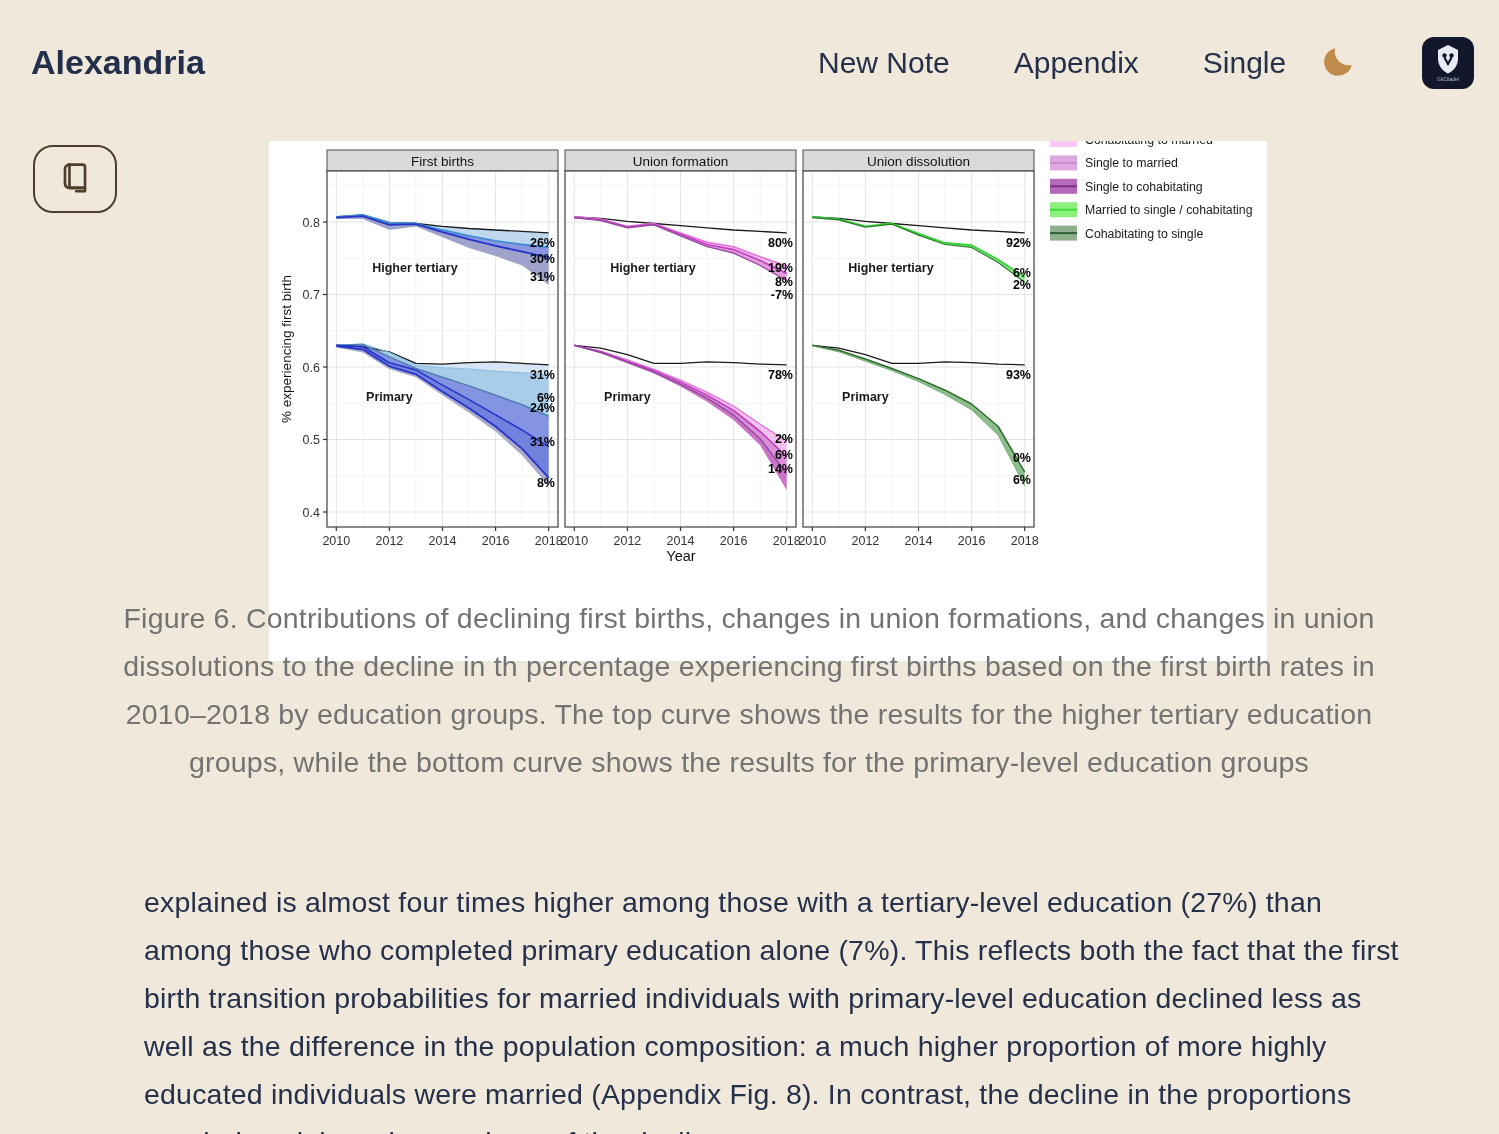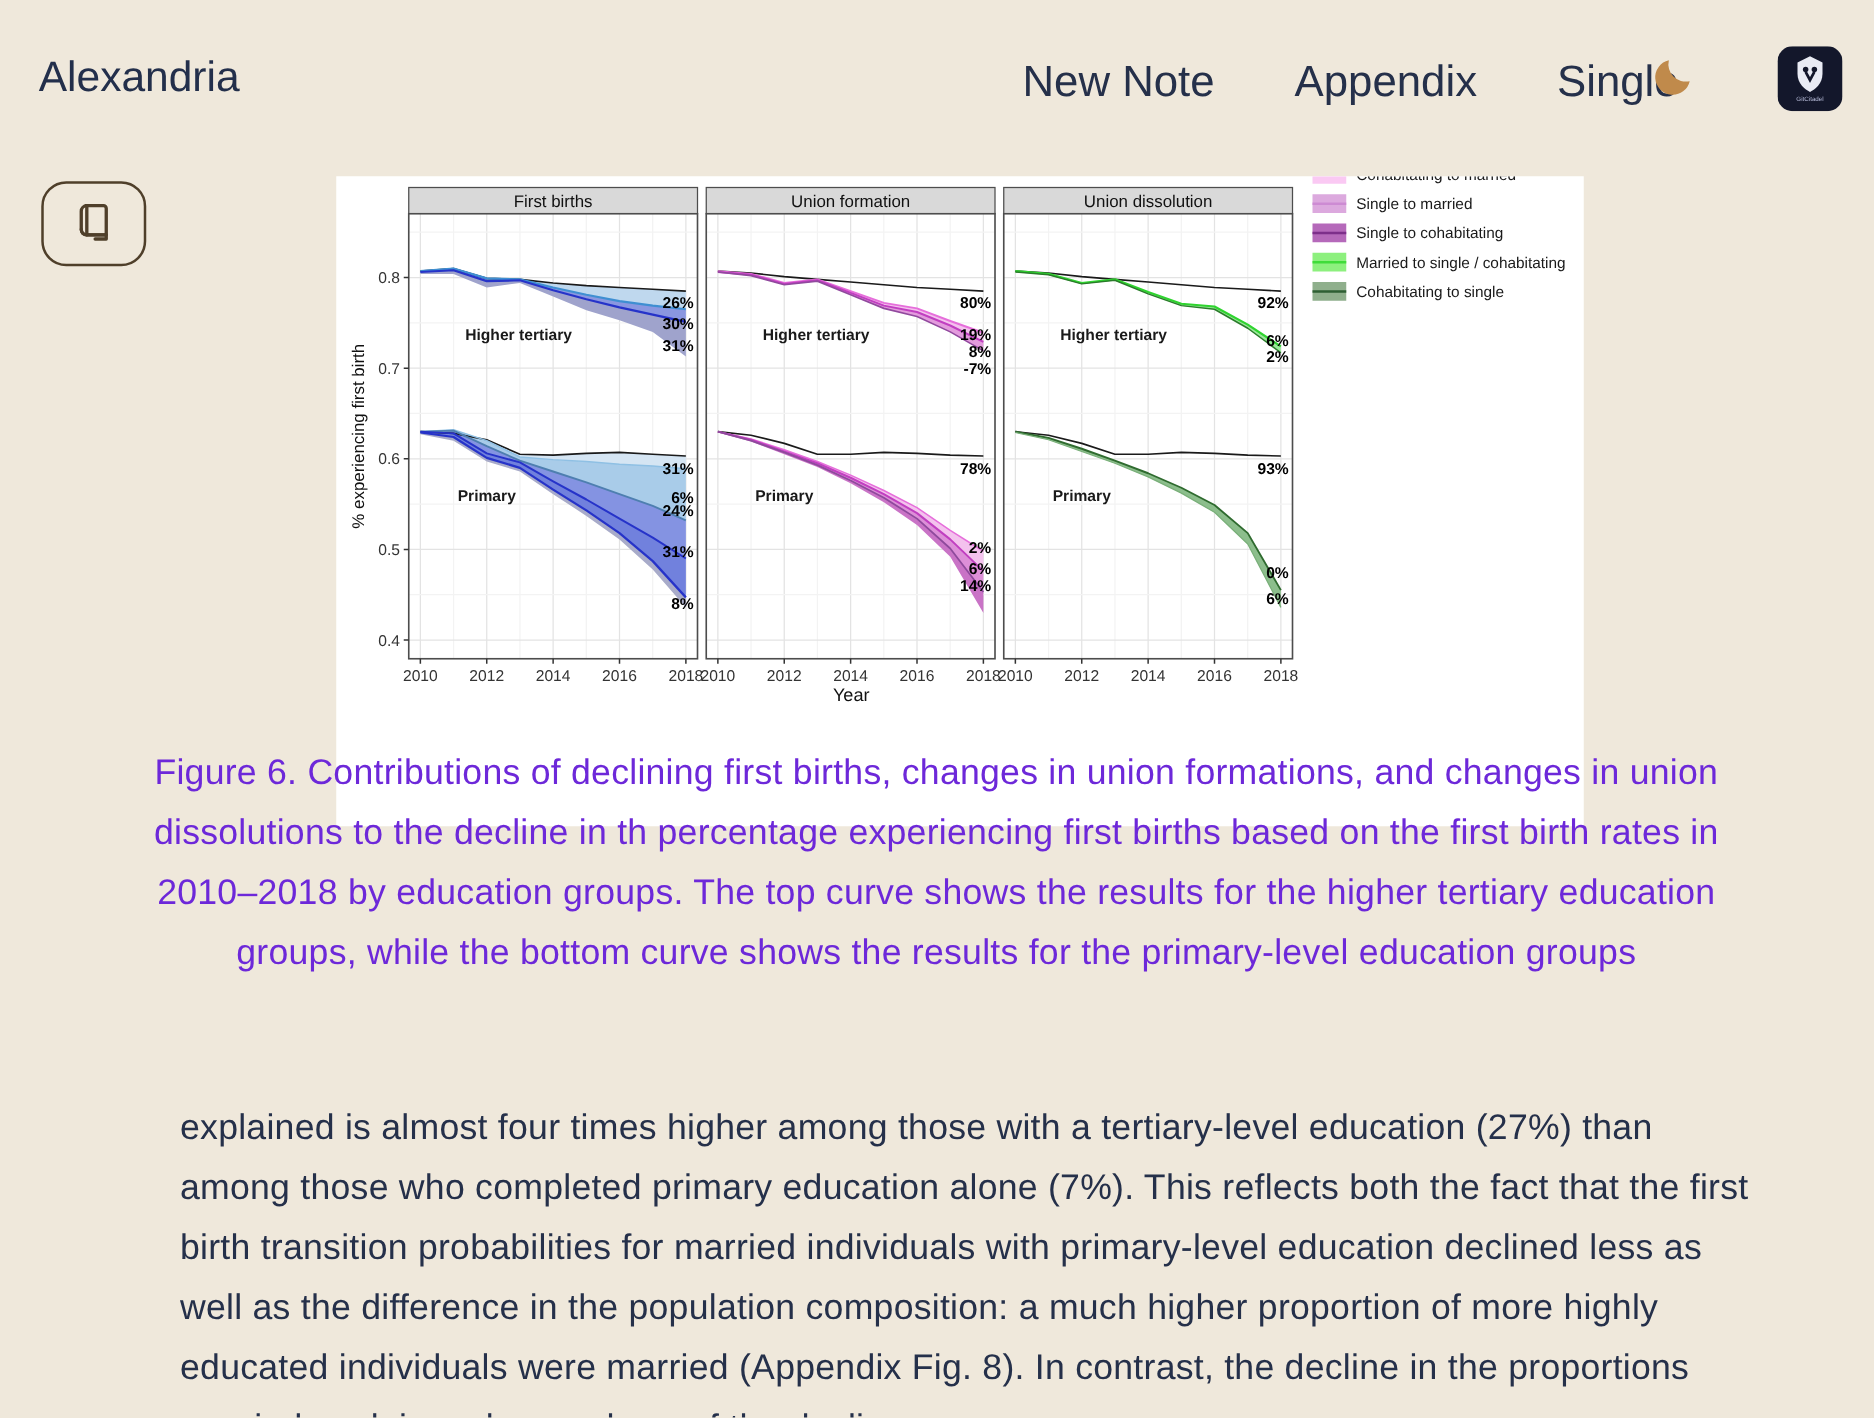--- a/index.html
+++ b/index.html
@@ -5,42 +5,42 @@
   * { margin:0; padding:0; box-sizing:border-box; }
   html,body { width:1499px; height:1134px; overflow:hidden; }
   body {
     position:relative;
     background:#EFE8DB;
     font-family:"Liberation Sans", sans-serif;
     color:#25304A;
   }
   .brand {
     position:absolute; left:31px; top:43px;
-    font-size:34px; font-weight:400; color:#232F4B;
+    font-size:34px; font-weight:700; color:#232F4B;
   }
   .nav {
     position:absolute; top:46px; left:818px;
-    display:flex; gap:64px; font-size:35px; color:#25304A;
+    display:flex; gap:64px; font-size:30px; color:#25304A;
   }
   .nav-link { cursor:pointer; white-space:nowrap; }
   .moon-btn { position:absolute; left:1321px; top:43px; width:36px; height:36px; cursor:pointer; }
   .logo-btn { position:absolute; left:1422px; top:37px; width:52px; height:52px; cursor:pointer; }
   .book-btn {
     position:absolute; left:33px; top:145px; width:84px; height:68px;
     border:2.5px solid #4F3F2A; border-radius:20px; background:transparent;
     display:flex; align-items:center; justify-content:center; cursor:pointer;
   }
   .figure-wrap {
     position:absolute; left:269px; top:141px; width:998px; height:520px;
     background:#FFFFFF; overflow:hidden;
   }
   .caption {
     position:absolute; left:104px; top:594px; width:1290px;
     text-align:center; font-size:28.5px; line-height:48px; letter-spacing:0.2px;
-    color:#6d28d9;
+    color:#737373;
   }
   .article {
     position:absolute; left:144px; top:878px; width:1256px;
     font-size:28.5px; line-height:48px; letter-spacing:0.2px;
     color:#25304A; text-align:left;
   }
   svg text { font-family:"Liberation Sans", sans-serif; }
 </style>
 </head>
 <body>

